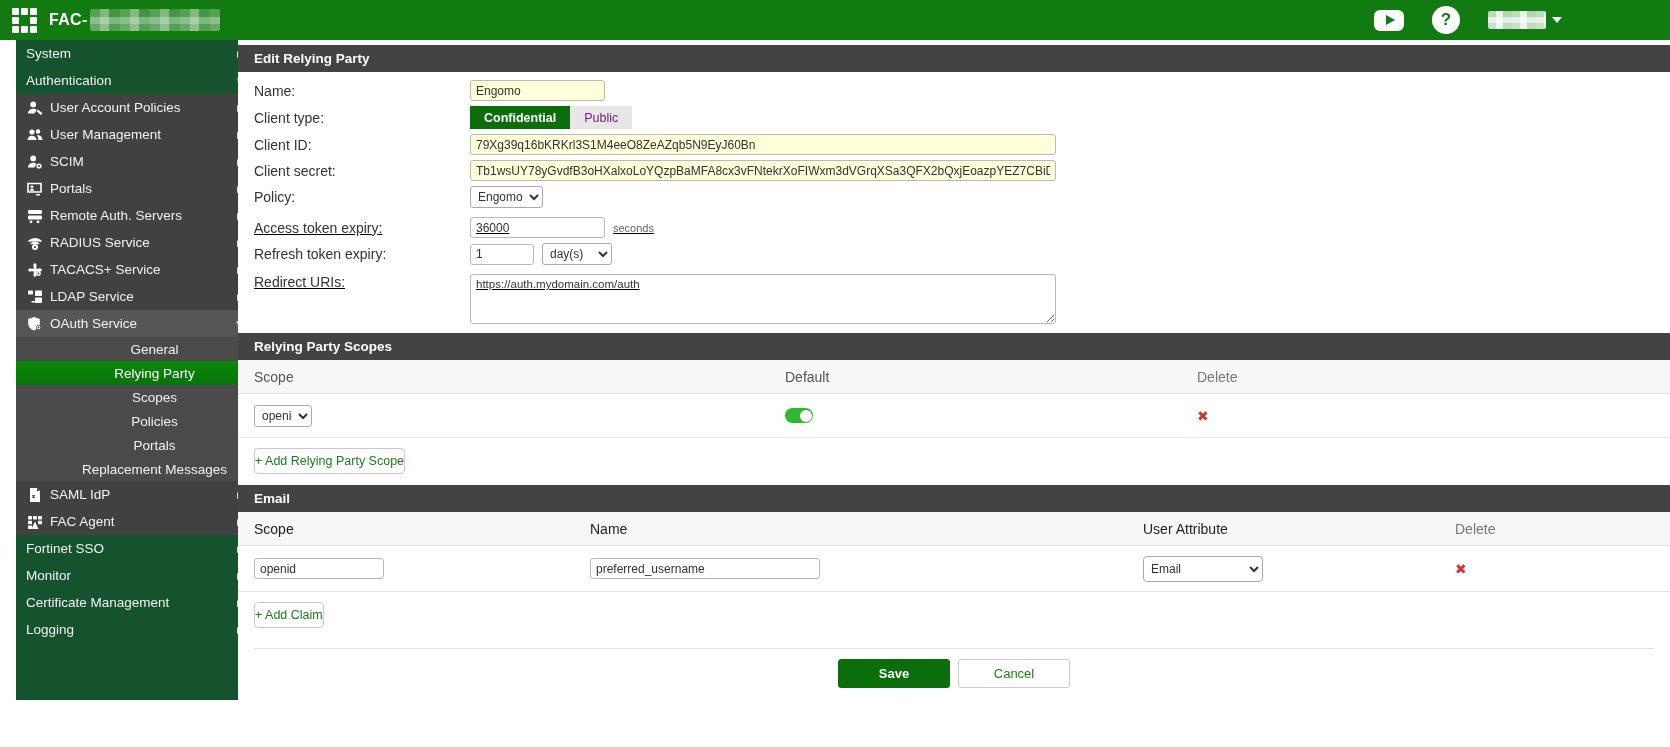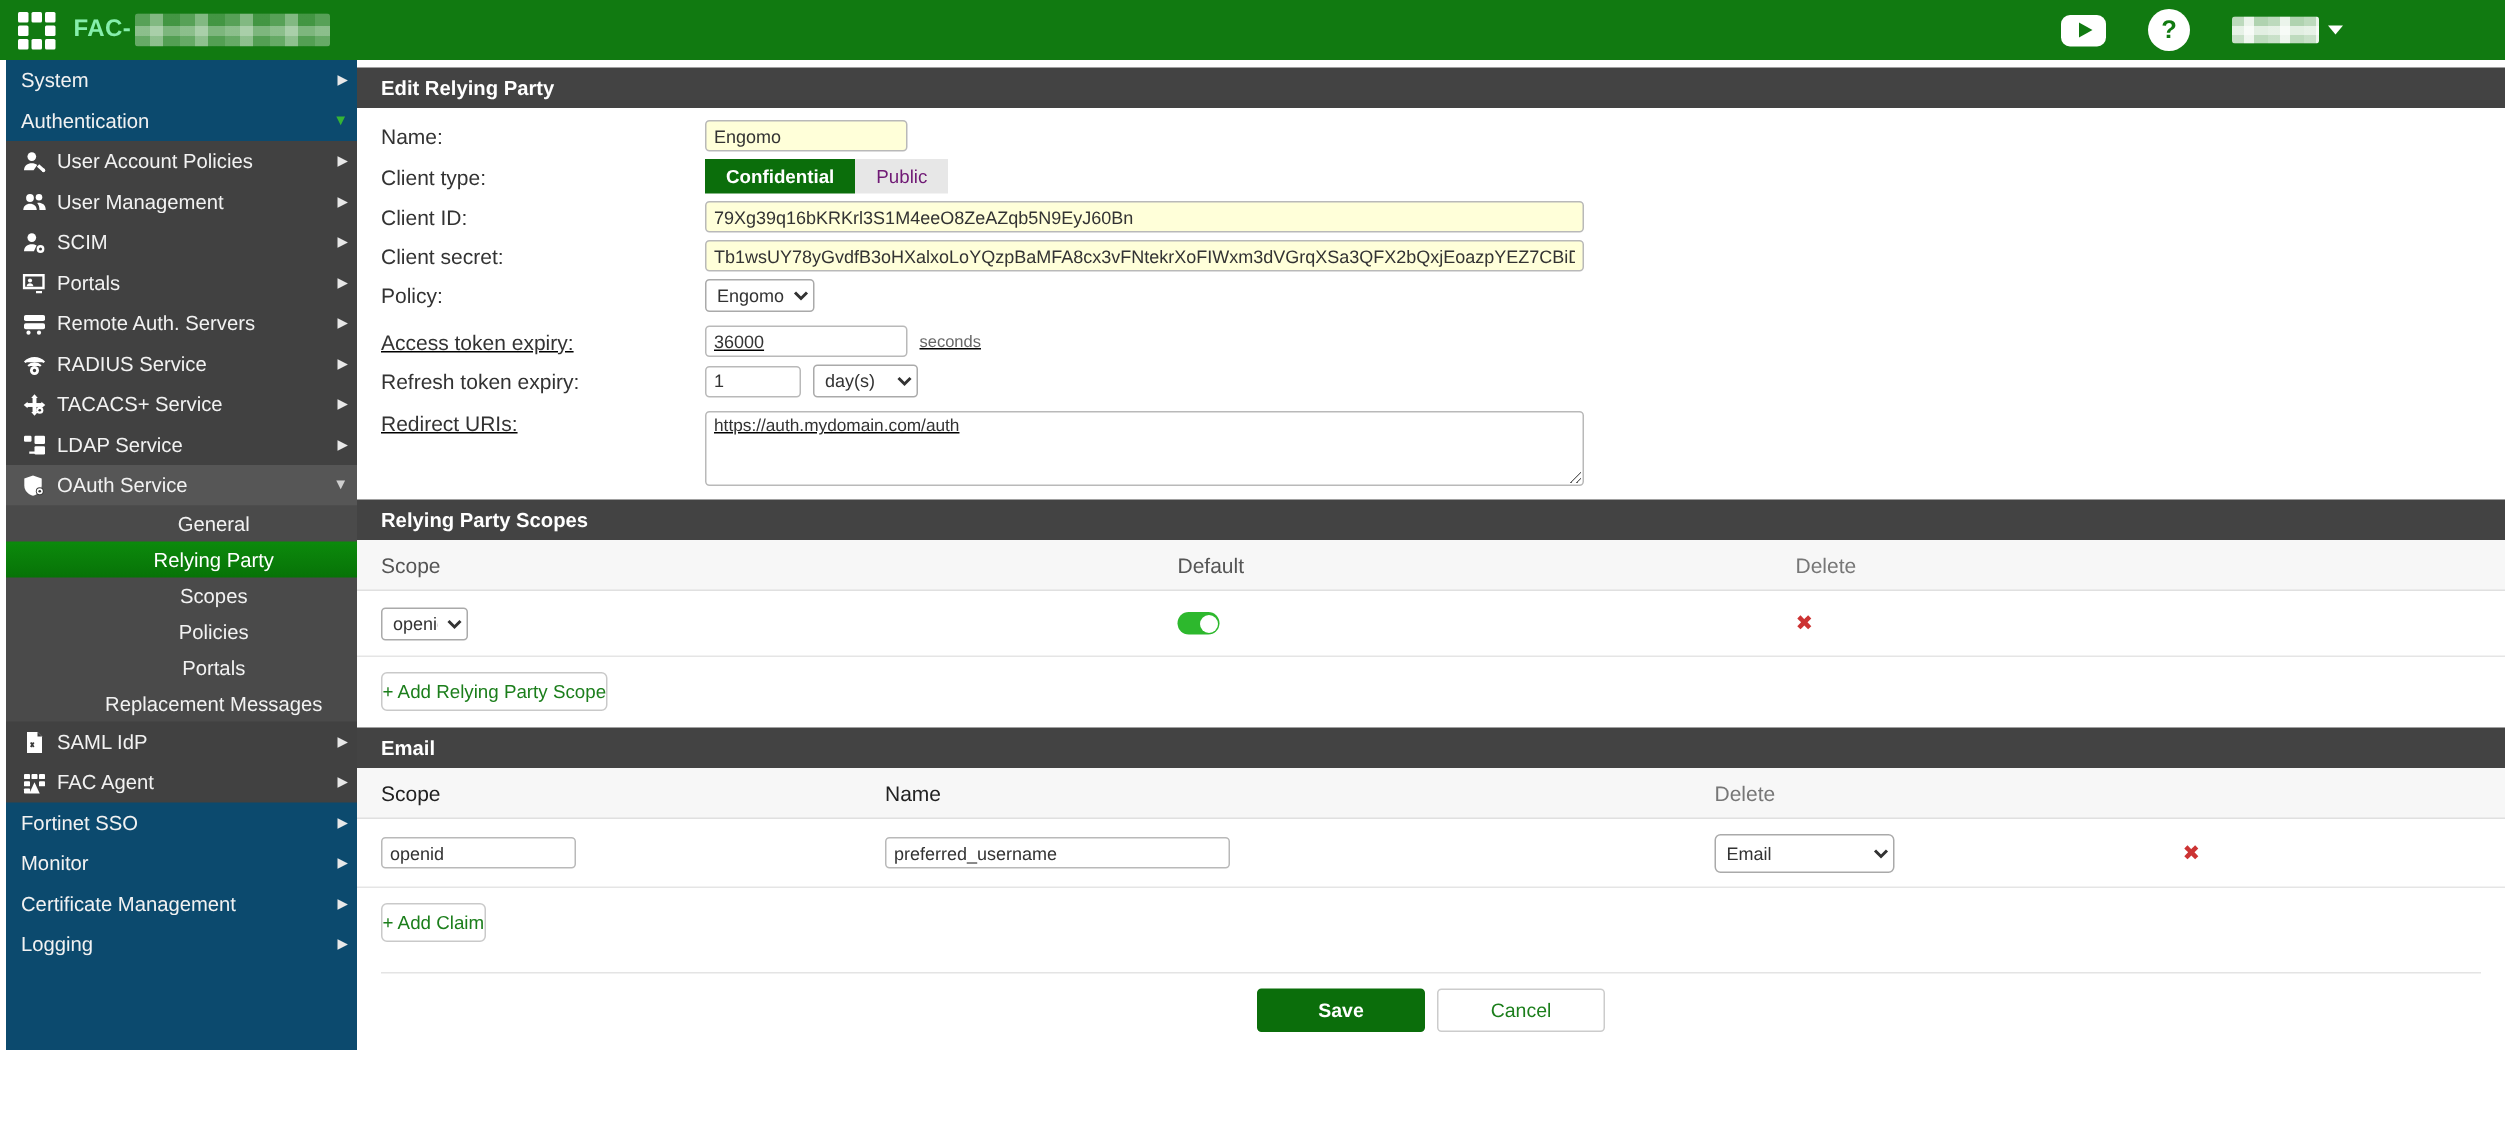--- a/index.html
+++ b/index.html
@@ -4,40 +4,40 @@
 <style>
   * { margin:0; padding:0; box-sizing:border-box; }
   html,body { width:1670px; height:747px; background:#fff; font-family:"Liberation Sans","DejaVu Sans",sans-serif; }
   .canvas { position:relative; width:1670px; height:747px; overflow:hidden; background:#fff; }
 
   
   .topbar { position:absolute; top:0; left:0; width:1670px; height:40px; background:#117a11; display:flex; align-items:center; }
   .flogo { display:grid; grid-template-columns:repeat(3,7px); grid-template-rows:repeat(3,7px); gap:2px; margin-left:12px; }
   .flogo span { background:#fff; border-radius:1px; }
   .flogo span:nth-child(5) { background:transparent; }
-  .brand { color:#86efac; font-size:16px; font-weight:bold; margin-left:12px; letter-spacing:.3px; }
+  .brand { color:#ffffff; font-size:16px; font-weight:bold; margin-left:12px; letter-spacing:.3px; }
   .redact { height:22px; width:130px; margin-left:2px; border-radius:2px;
     background-image:
       repeating-linear-gradient(0deg, rgba(255,255,255,.18) 0 7px, rgba(255,255,255,.38) 7px 14px, rgba(255,255,255,.10) 14px 22px),
       repeating-linear-gradient(90deg, rgba(255,255,255,.22) 0 10px, rgba(255,255,255,.42) 10px 19px, rgba(255,255,255,.12) 19px 30px);
   }
   .topbar-right { position:absolute; right:108px; top:0; height:40px; display:flex; align-items:center; gap:28px; }
   .yt-icon { width:30px; height:21px; background:#fff; border-radius:6px; display:flex; align-items:center; justify-content:center; cursor:pointer; }
   .yt-icon i { display:block; width:0; height:0; border-left:9px solid #117a11; border-top:5.5px solid transparent; border-bottom:5.5px solid transparent; margin-left:2px; }
   .help-icon { width:28px; height:28px; background:#fff; border-radius:50%; color:#117a11; font-weight:bold; font-size:17px; display:flex; align-items:center; justify-content:center; cursor:pointer; }
   .userbox { display:flex; align-items:center; gap:6px; cursor:pointer; }
   .user-redact { width:58px; height:18px; border-radius:2px;
     background-image:
       repeating-linear-gradient(0deg, rgba(255,255,255,.55) 0 6px, rgba(255,255,255,.8) 6px 12px, rgba(255,255,255,.45) 12px 18px),
       repeating-linear-gradient(90deg, rgba(255,255,255,.5) 0 8px, rgba(255,255,255,.85) 8px 15px, rgba(255,255,255,.4) 15px 24px);
   }
   .caret-down-w { width:0; height:0; border-top:6px solid #fff; border-left:5px solid transparent; border-right:5px solid transparent; }
 
   
-  .sidebar { position:absolute; top:40px; left:4px; width:238px; height:660px; background:#0c4a6e; color:#f2f2f2; font-size:13.5px; }
+  .sidebar { position:absolute; top:40px; left:16px; width:238px; height:660px; background:#14532d; color:#f2f2f2; font-size:13.5px; }
   .sb-item { display:flex; align-items:center; height:27px; padding:0 10px; cursor:pointer; position:relative; }
   .sb-item .lbl { flex:1 1 auto; white-space:nowrap; overflow:hidden; }
   .arr { font-size:9px; color:#e8e8e8; margin-left:4px; }
   .arr.green { color:#35b435; font-size:10px; }
   .arr.gray { color:#cfcfcf; font-size:10px; }
   .sub-auth { background:#414141; }
   .sb-item.l2 { }
   .ico { width:17px; height:17px; margin-right:7px; display:flex; align-items:center; justify-content:center; flex:0 0 auto; }
   .ico svg { width:16px; height:16px; fill:#fff; }
   .sub-oauth { background:#4a4a4a; }
@@ -377,20 +377,21 @@
     </div>
     <div class="add-btn">+ Add Relying Party Scope</div>
 
     
     <div class="sec-bar" style="margin-top:11px;">
       <span>Email</span>
     </div>
     <div class="grid-claims thead dark-heads">
       <div>Scope</div>
       <div>Name</div>
+      <div>User Attribute</div>
       <div class="muted">Delete</div>
     </div>
     <div class="grid-claims trow claims-row">
       <div><input type="text" class="w-claim-scope" value="openid" style=""></div>
       <div><input type="text" class="w-claim-name" value="preferred_username" style=""></div>
       <div><select class="sel-email"><option>Email</option></select></div>
       <div><span class="del-x">✖</span></div>
     </div>
     <div class="add-btn">+ Add Claim</div>
 

